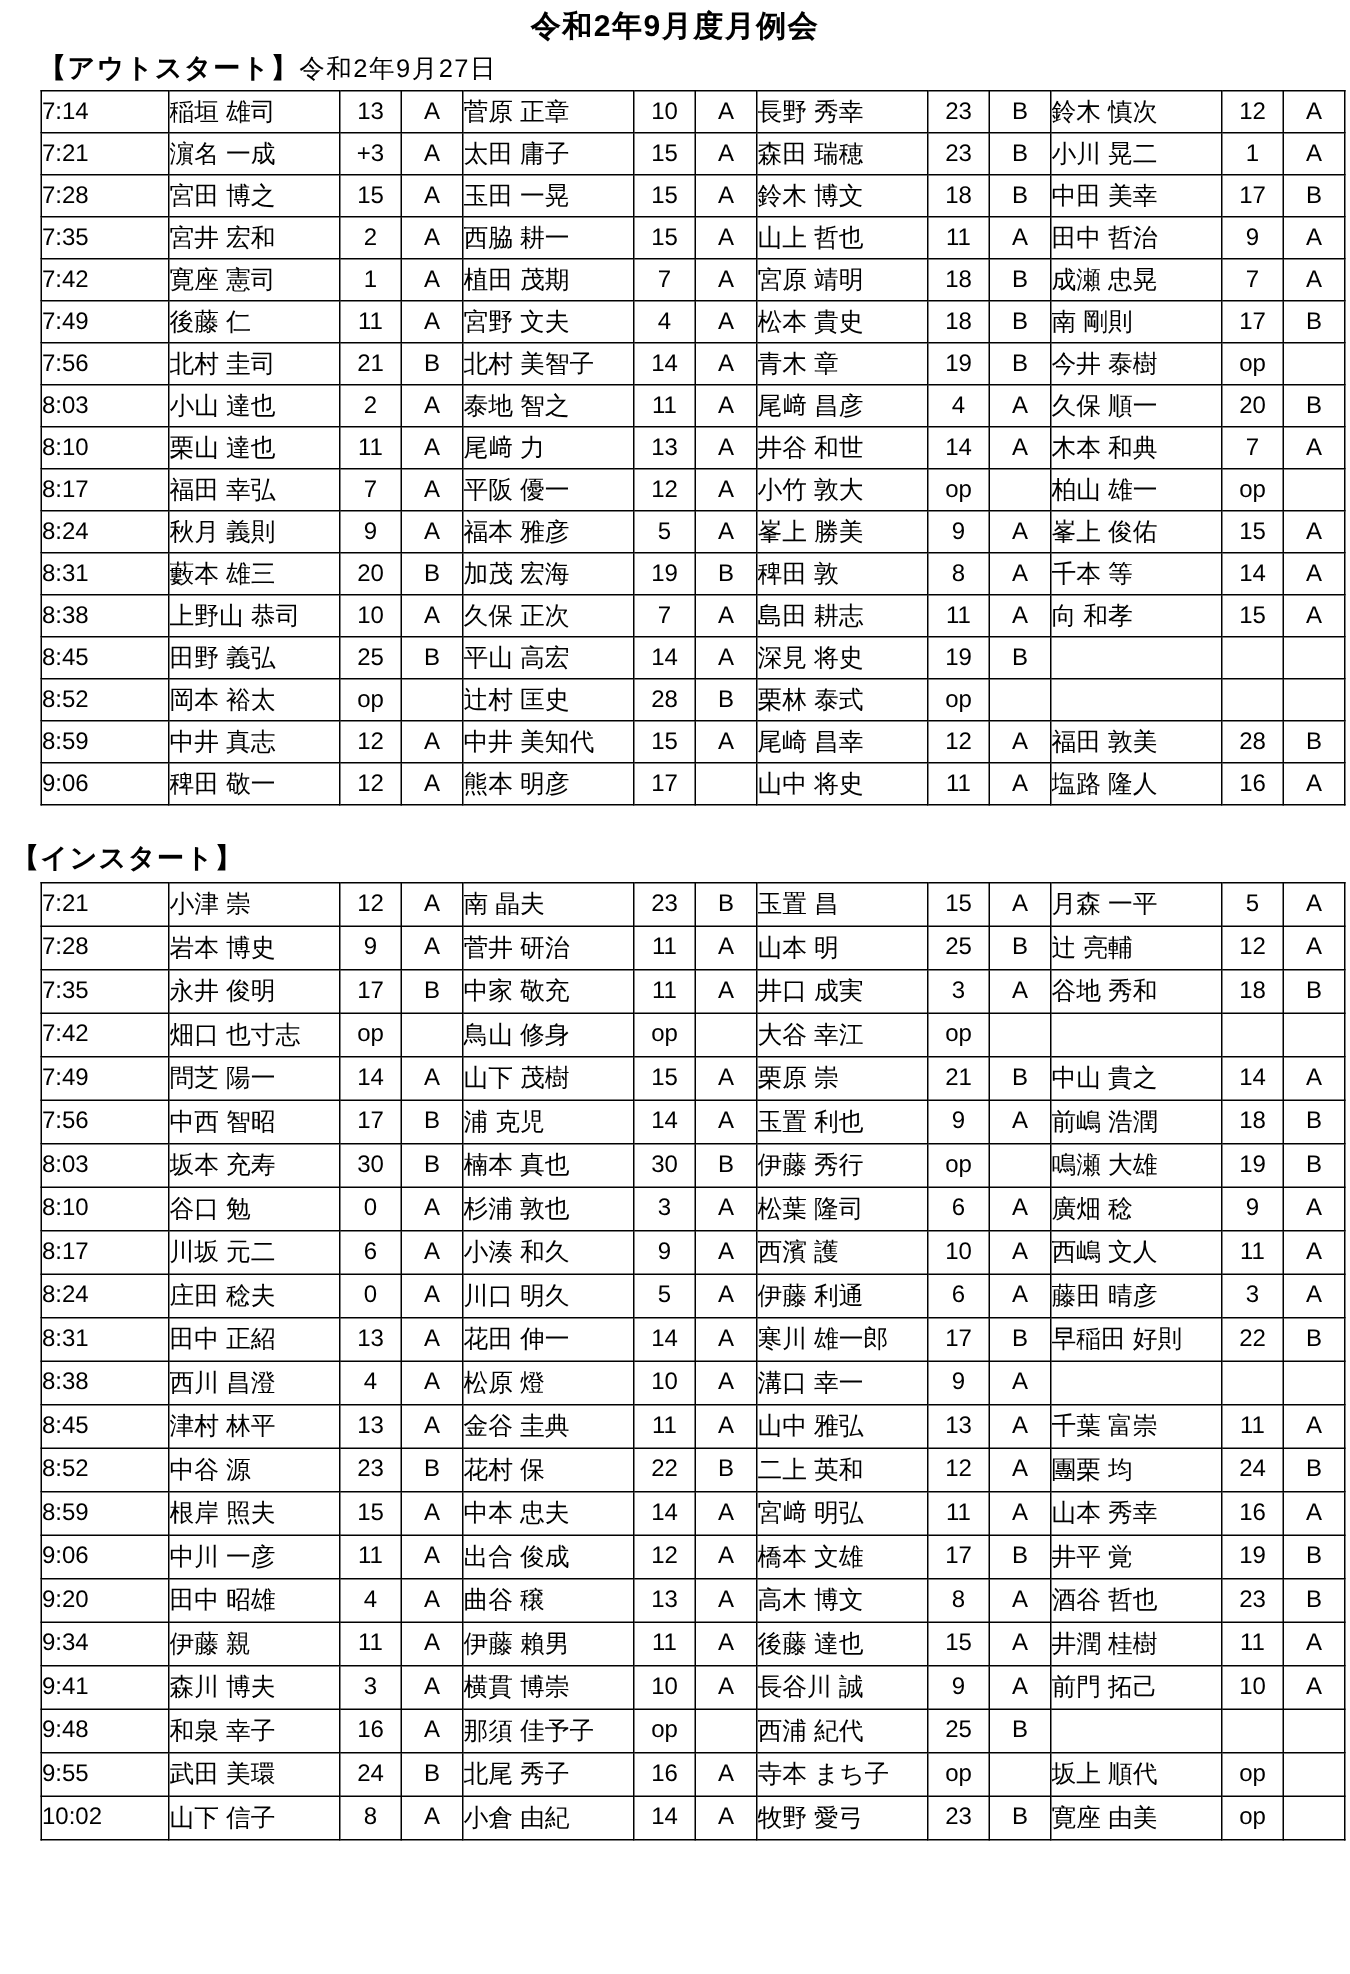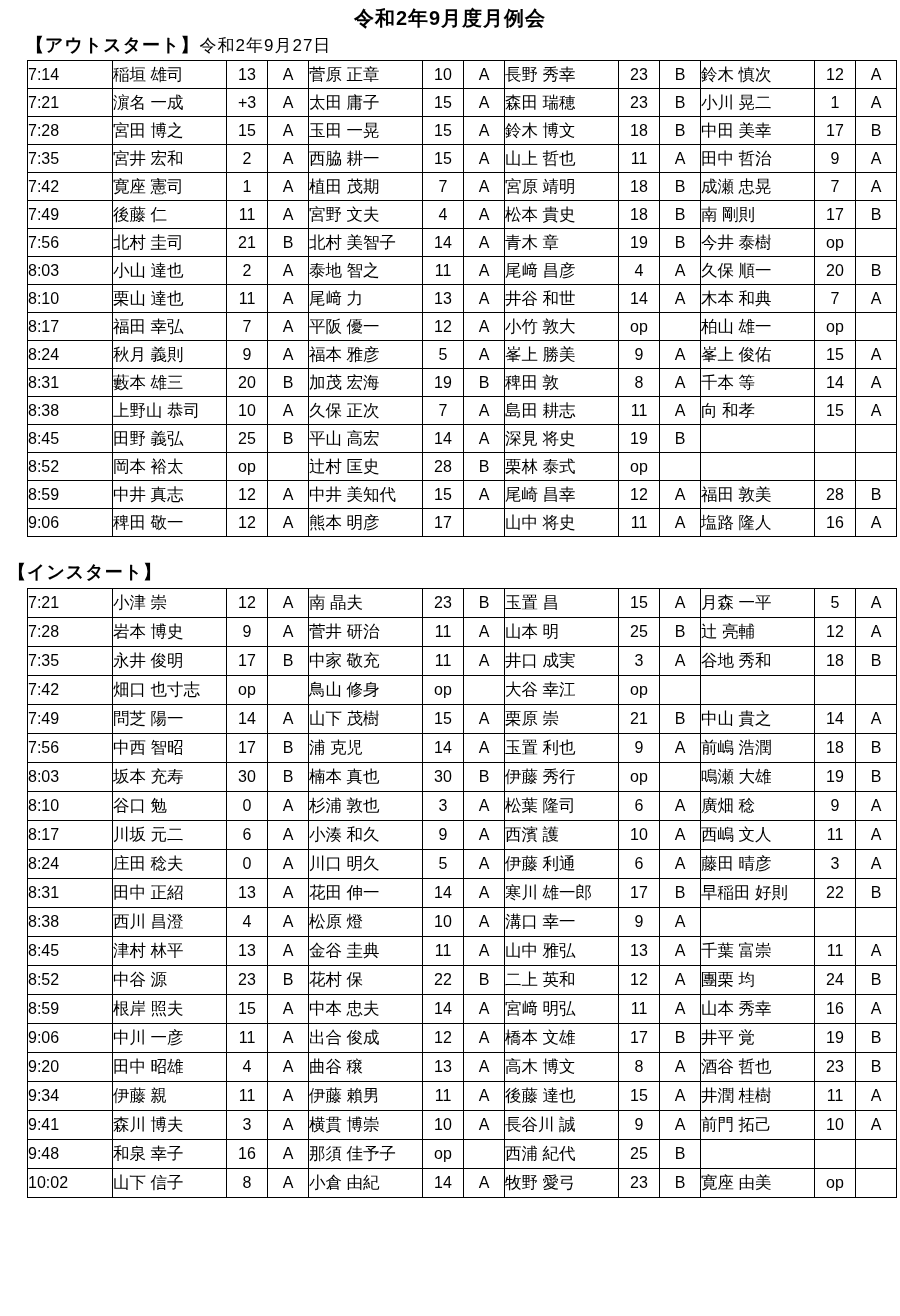--- a/index.html
+++ b/index.html
@@ -651,20 +651,35 @@
           <td class="handicap-cell">op</td>
           <td class="class-cell"></td>
           <td class="player-name-cell">西浦 紀代</td>
           <td class="handicap-cell">25</td>
           <td class="class-cell">B</td>
           <td class="player-name-cell"></td>
           <td class="handicap-cell"></td>
           <td class="class-cell"></td>
         </tr>
         <tr>
+          <td class="time-cell">9:55</td>
+          <td class="player-name-cell">武田 美環</td>
+          <td class="handicap-cell">24</td>
+          <td class="class-cell">B</td>
+          <td class="player-name-cell">北尾 秀子</td>
+          <td class="handicap-cell">16</td>
+          <td class="class-cell">A</td>
+          <td class="player-name-cell">寺本 まち子</td>
+          <td class="handicap-cell">op</td>
+          <td class="class-cell"></td>
+          <td class="player-name-cell">坂上 順代</td>
+          <td class="handicap-cell">op</td>
+          <td class="class-cell"></td>
+        </tr>
+        <tr>
           <td class="time-cell">10:02</td>
           <td class="player-name-cell">山下 信子</td>
           <td class="handicap-cell">8</td>
           <td class="class-cell">A</td>
           <td class="player-name-cell">小倉 由紀</td>
           <td class="handicap-cell">14</td>
           <td class="class-cell">A</td>
           <td class="player-name-cell">牧野 愛弓</td>
           <td class="handicap-cell">23</td>
           <td class="class-cell">B</td>

